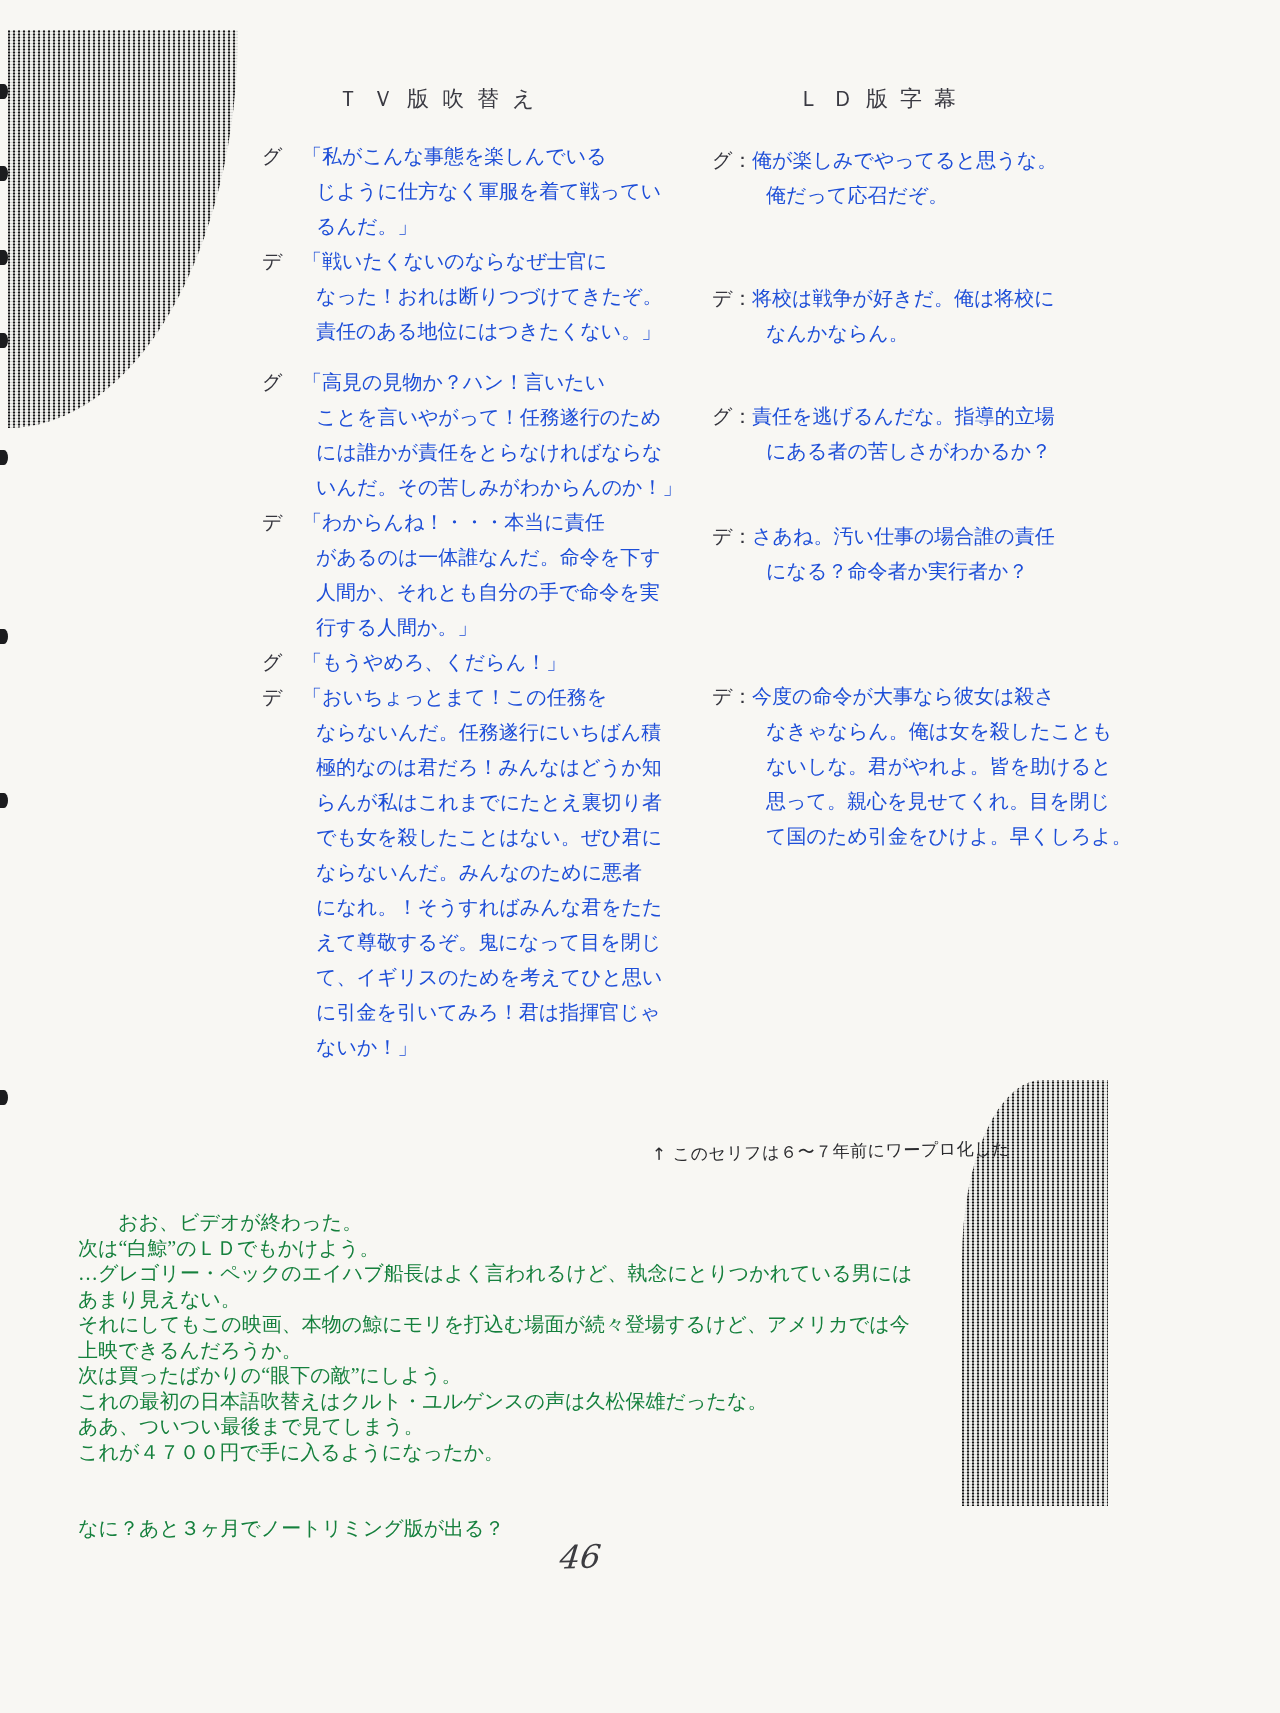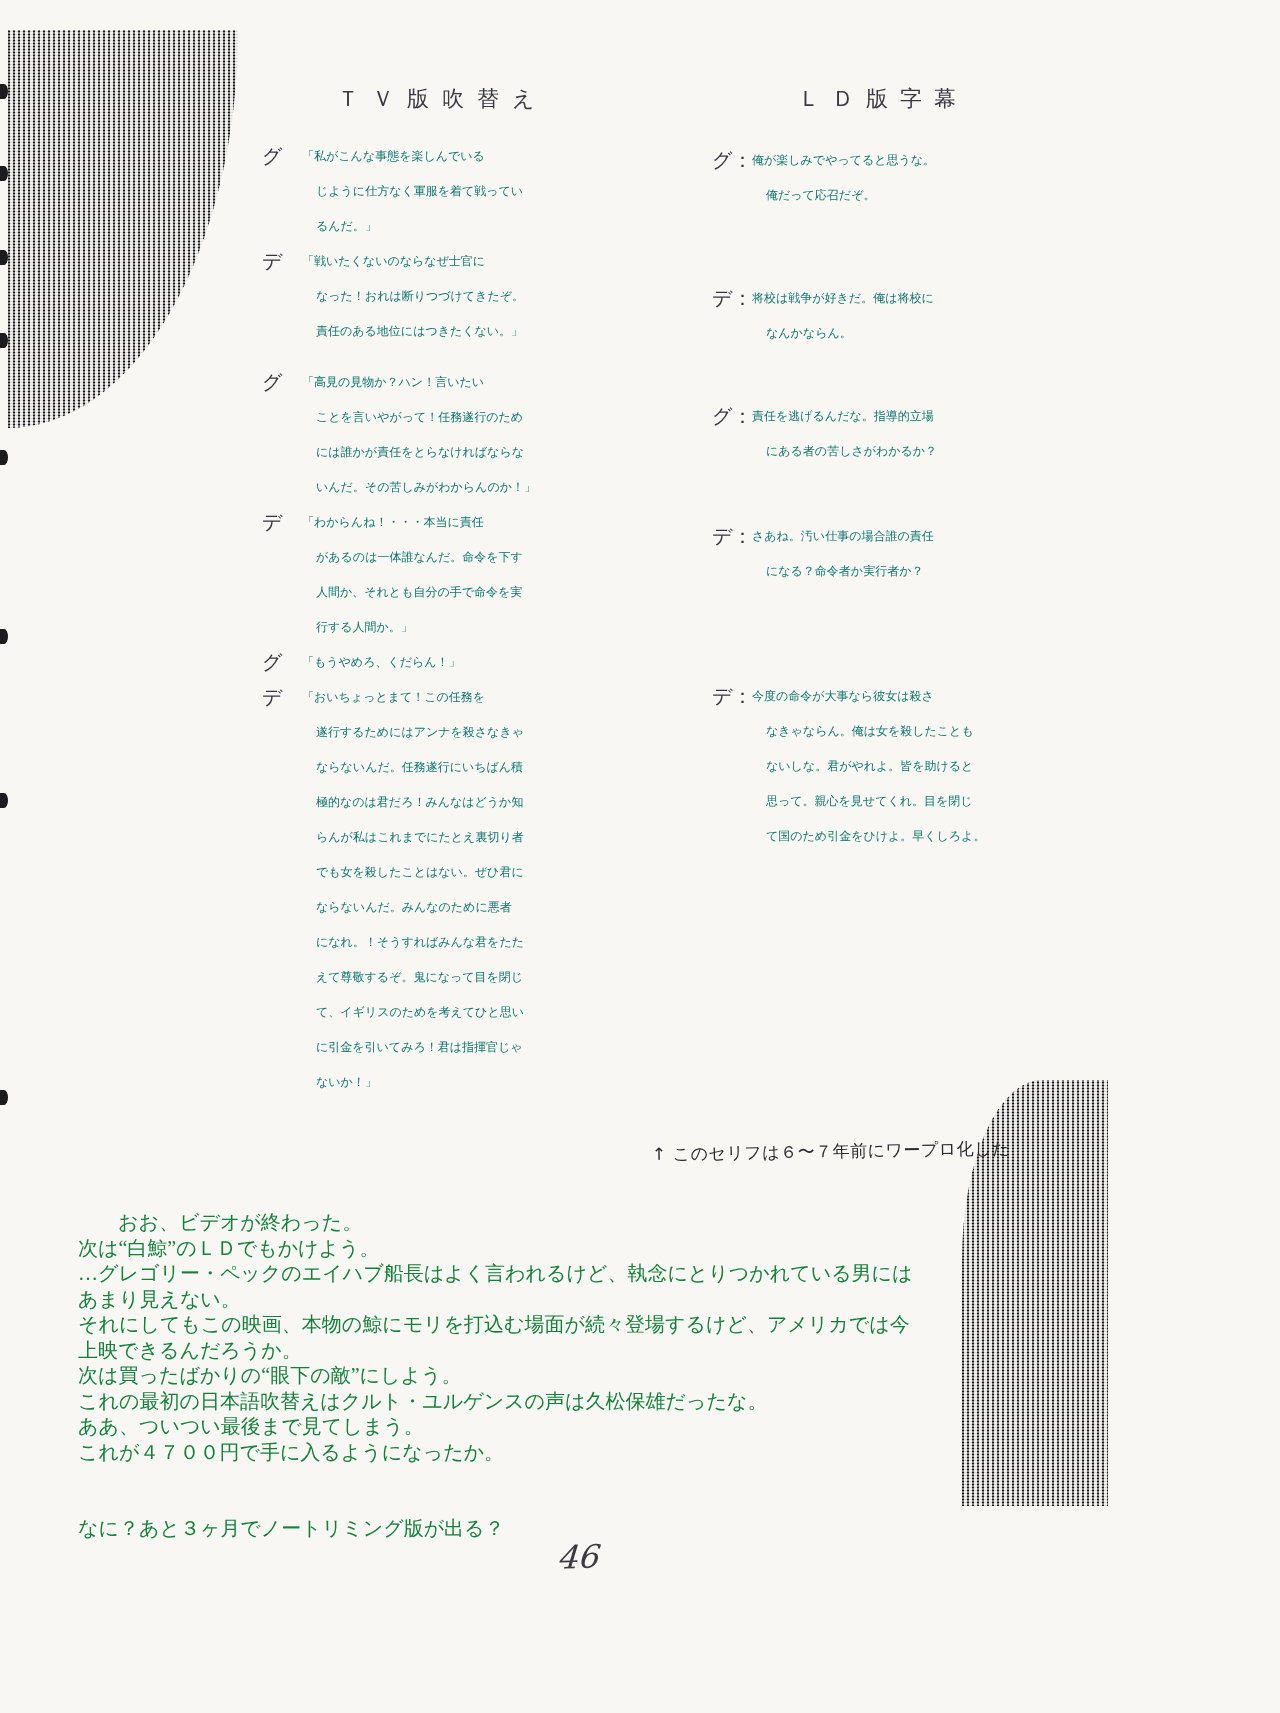--- a/index.html
+++ b/index.html
@@ -40,22 +40,22 @@
   #right-col{left:712px;width:405px;height:100%;}
   .entry{display:flex;align-items:flex-start;}
   #right-col .entry{position:absolute;left:0;}
   .speaker{
     flex:0 0 40px;width:40px;
     font-size:20px;line-height:35px;height:35px;
     white-space:pre;color:#35353d;
   }
   .lines{flex:1 1 auto;min-width:0;}
   .line{
-    font-size:12px;line-height:35px;height:35px;
-    white-space:pre;padding-left:14px;color:#0f766e;
+    font-size:20px;line-height:35px;height:35px;
+    white-space:pre;padding-left:14px;color:#1d4ed8;
   }
   .line.first{padding-left:0;}
   
   .handwritten{
     position:absolute;left:652px;top:1140px;
     font-family:"DejaVu Sans",sans-serif;
     font-size:17px;letter-spacing:0.5px;color:#2b2b2e;
     transform:rotate(-1deg);white-space:pre;
   }
   
@@ -131,21 +131,20 @@
       <div class="entry">
         <span class="speaker">グ</span>
         <div class="lines">
           <div class="line first">「もうやめろ、くだらん！」</div>
         </div>
       </div>
       <div class="entry">
         <span class="speaker">デ</span>
         <div class="lines">
           <div class="line first">「おいちょっとまて！この任務を</div>
-          <div class="line">遂行するためにはアンナを殺さなきゃ</div>
           <div class="line">ならないんだ。任務遂行にいちばん積</div>
           <div class="line">極的なのは君だろ！みんなはどうか知</div>
           <div class="line">らんが私はこれまでにたとえ裏切り者</div>
           <div class="line">でも女を殺したことはない。ぜひ君に</div>
           <div class="line">ならないんだ。みんなのために悪者</div>
           <div class="line">になれ。！そうすればみんな君をたた</div>
           <div class="line">えて尊敬するぞ。鬼になって目を閉じ</div>
           <div class="line">て、イギリスのためを考えてひと思い</div>
           <div class="line">に引金を引いてみろ！君は指揮官じゃ</div>
           <div class="line">ないか！」</div>

